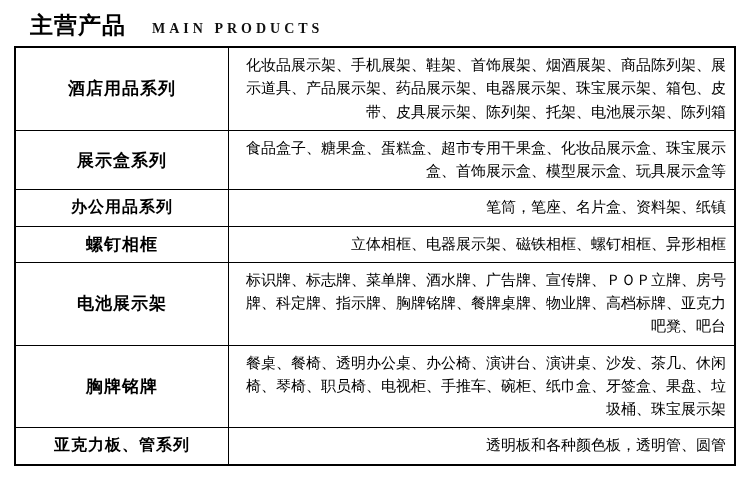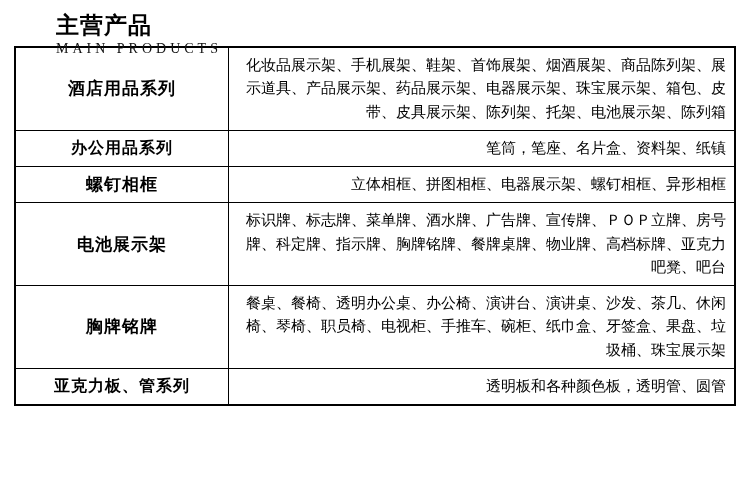--- a/index.html
+++ b/index.html
@@ -19,33 +19,32 @@
     height: 477px;
     box-sizing: border-box;
     padding: 10px 14px 8px 14px;
     position: relative;
   }
   .header {
     display: flex;
     align-items: baseline;
     padding-left: 16px;
     height: 34px;
-    flex-direction: column;
   }
   .header-cn {
     font-size: 23px;
     font-weight: bold;
     letter-spacing: 1px;
     color: #000;
     font-family: "DejaVu Sans", "Liberation Sans", sans-serif;
   }
   .header-en {
     margin-left: 26px;
     font-size: 14px;
-    font-weight: normal;
+    font-weight: bold;
     letter-spacing: 4px;
     color: #111;
     font-family: "Liberation Serif", serif;
   }
   table.products {
     width: 722px;
     border-collapse: collapse;
     table-layout: fixed;
     border: 2px solid #000;
     margin-top: 2px;
@@ -85,26 +84,30 @@
     <span class="header-en">MAIN PRODUCTS</span>
   </div>
 
   <table class="products">
     <tbody>
       <tr>
         <td class="cat">酒店用品系列</td>
         <td class="items">化妆品展示架、手机展架、鞋架、首饰展架、烟酒展架、商品陈列架、展示道具、产品展示架、药品展示架、电器展示架、珠宝展示架、箱包、皮带、皮具展示架、陈列架、托架、电池展示架、陈列箱</td>
       </tr>
       <tr>
+        <td class="cat">展示盒系列</td>
+        <td class="items">食品盒子、糖果盒、蛋糕盒、超市专用干果盒、化妆品展示盒、珠宝展示盒、首饰展示盒、模型展示盒、玩具展示盒等</td>
+      </tr>
+      <tr>
         <td class="cat small">办公用品系列</td>
         <td class="items">笔筒，笔座、名片盒、资料架、纸镇</td>
       </tr>
       <tr>
         <td class="cat">螺钉相框</td>
-        <td class="items">立体相框、拼图相框、电器展示架、螺钉相框、异形相框</td>
+        <td class="items">立体相框、电器展示架、磁铁相框、螺钉相框、异形相框</td>
       </tr>
       <tr>
         <td class="cat">电池展示架</td>
         <td class="items">标识牌、标志牌、菜单牌、酒水牌、广告牌、宣传牌、ＰＯＰ立牌、房号牌、科定牌、指示牌、胸牌铭牌、餐牌桌牌、物业牌、高档标牌、亚克力吧凳、吧台</td>
       </tr>
       <tr>
         <td class="cat">胸牌铭牌</td>
         <td class="items">餐桌、餐椅、透明办公桌、办公椅、演讲台、演讲桌、沙发、茶几、休闲椅、琴椅、职员椅、电视柜、手推车、碗柜、纸巾盒、牙签盒、果盘、垃圾桶、珠宝展示架</td>
       </tr>
       <tr>

